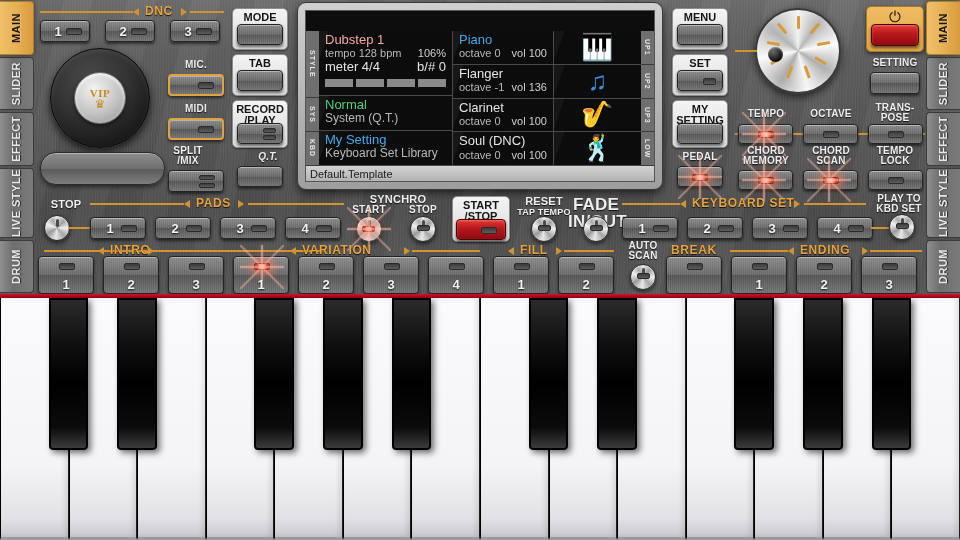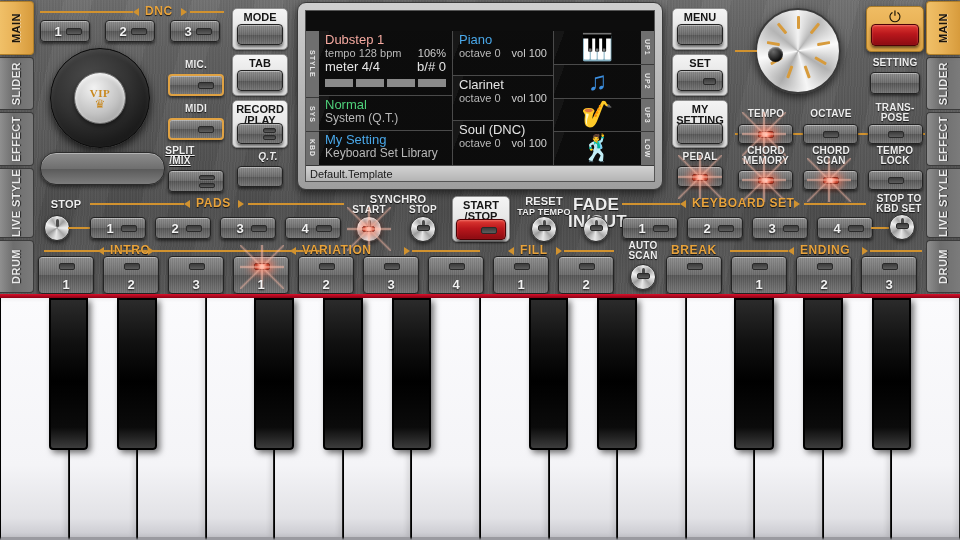--- a/index.html
+++ b/index.html
@@ -263,21 +263,21 @@
   <div class="strip" style="left:40px; top:152px; width:125px; height:33px;"></div>
 
   <div class="lbl" style="left:168px; top:60px; width:56px;">MIC.</div>
   <div class="btn orange" style="left:168px; top:74px; width:56px; height:22px;">
     <div class="led" style="right:8px; top:6px;"></div>
   </div>
   <div class="lbl" style="left:168px; top:104px; width:56px;">MIDI</div>
   <div class="btn orange" style="left:168px; top:118px; width:56px; height:22px;">
     <div class="led" style="right:8px; top:6px;"></div>
   </div>
-  <div class="lbl" style="left:152px; top:146px; width:56px;text-decoration:underline;">SPLIT
+  <div class="lbl" style="left:160px; top:146px; width:56px;">SPLIT
 /MIX</div>
   <div class="btn" style="left:168px; top:170px; width:56px; height:22px;">
     <div class="led" style="right:8px; top:4px; height:5px;"></div>
     <div class="led" style="right:8px; top:12px; height:5px;"></div>
   </div>
 
   <div class="plate" style="left:232px; top:8px; width:56px; height:42px;">
     <div class="pl">MODE</div>
   </div>
   <div class="btn" style="left:237px; top:24px; width:46px; height:21px;"></div>
@@ -342,20 +342,27 @@
         </div>
         <div class="rcol">
           <div class="cell">
             <div class="l1 cyan">Piano</div>
             <div class="l2">
               <span>octave  0</span>
               <span class="r">vol 100</span>
             </div>
           </div>
           <div class="cell">
+            <div class="l1">Flanger</div>
+            <div class="l2">
+              <span>octave -1</span>
+              <span class="r">vol 136</span>
+            </div>
+          </div>
+          <div class="cell">
             <div class="l1">Clarinet</div>
             <div class="l2">
               <span>octave  0</span>
               <span class="r">vol 100</span>
             </div>
           </div>
           <div class="cell">
             <div class="l1">Soul (DNC)</div>
             <div class="l2">
               <span>octave  0</span>
@@ -540,21 +547,21 @@
   </div>
   <div class="btn" style="left:752px; top:217px; width:56px; height:22px;">
     <div class="num" style="left:-16px;">3</div>
     <div class="led" style="right:8px; top:7px;"></div>
   </div>
   <div class="btn" style="left:817px; top:217px; width:56px; height:22px;">
     <div class="num" style="left:-16px;">4</div>
     <div class="led" style="right:8px; top:7px;"></div>
   </div>
   <div class="rule" style="left:871px; top:227px; width:18px;"></div>
-  <div class="lbl" style="left:868px; top:194px; width:62px; font-size:10px;">STOP TO
+  <div class="lbl" style="left:868px; top:194px; width:62px; font-size:10px;">PLAY TO
 KBD SET</div>
   <div class="rknob" style="left:889px; top:214px; width:26px; height:26px;">
     <div class="led" style="left:6px; top:8px; width:13px; height:6px;"></div>
   </div>
 
   <div class="rule" style="left:44px; top:250px; width:204px;"></div>
   <div class="arrowL" style="left:98px; top:247px;"></div>
   <div class="glabel" style="left:110px; top:243px;">INTRO</div>
   <div class="arrowR" style="left:148px; top:247px;"></div>
 

